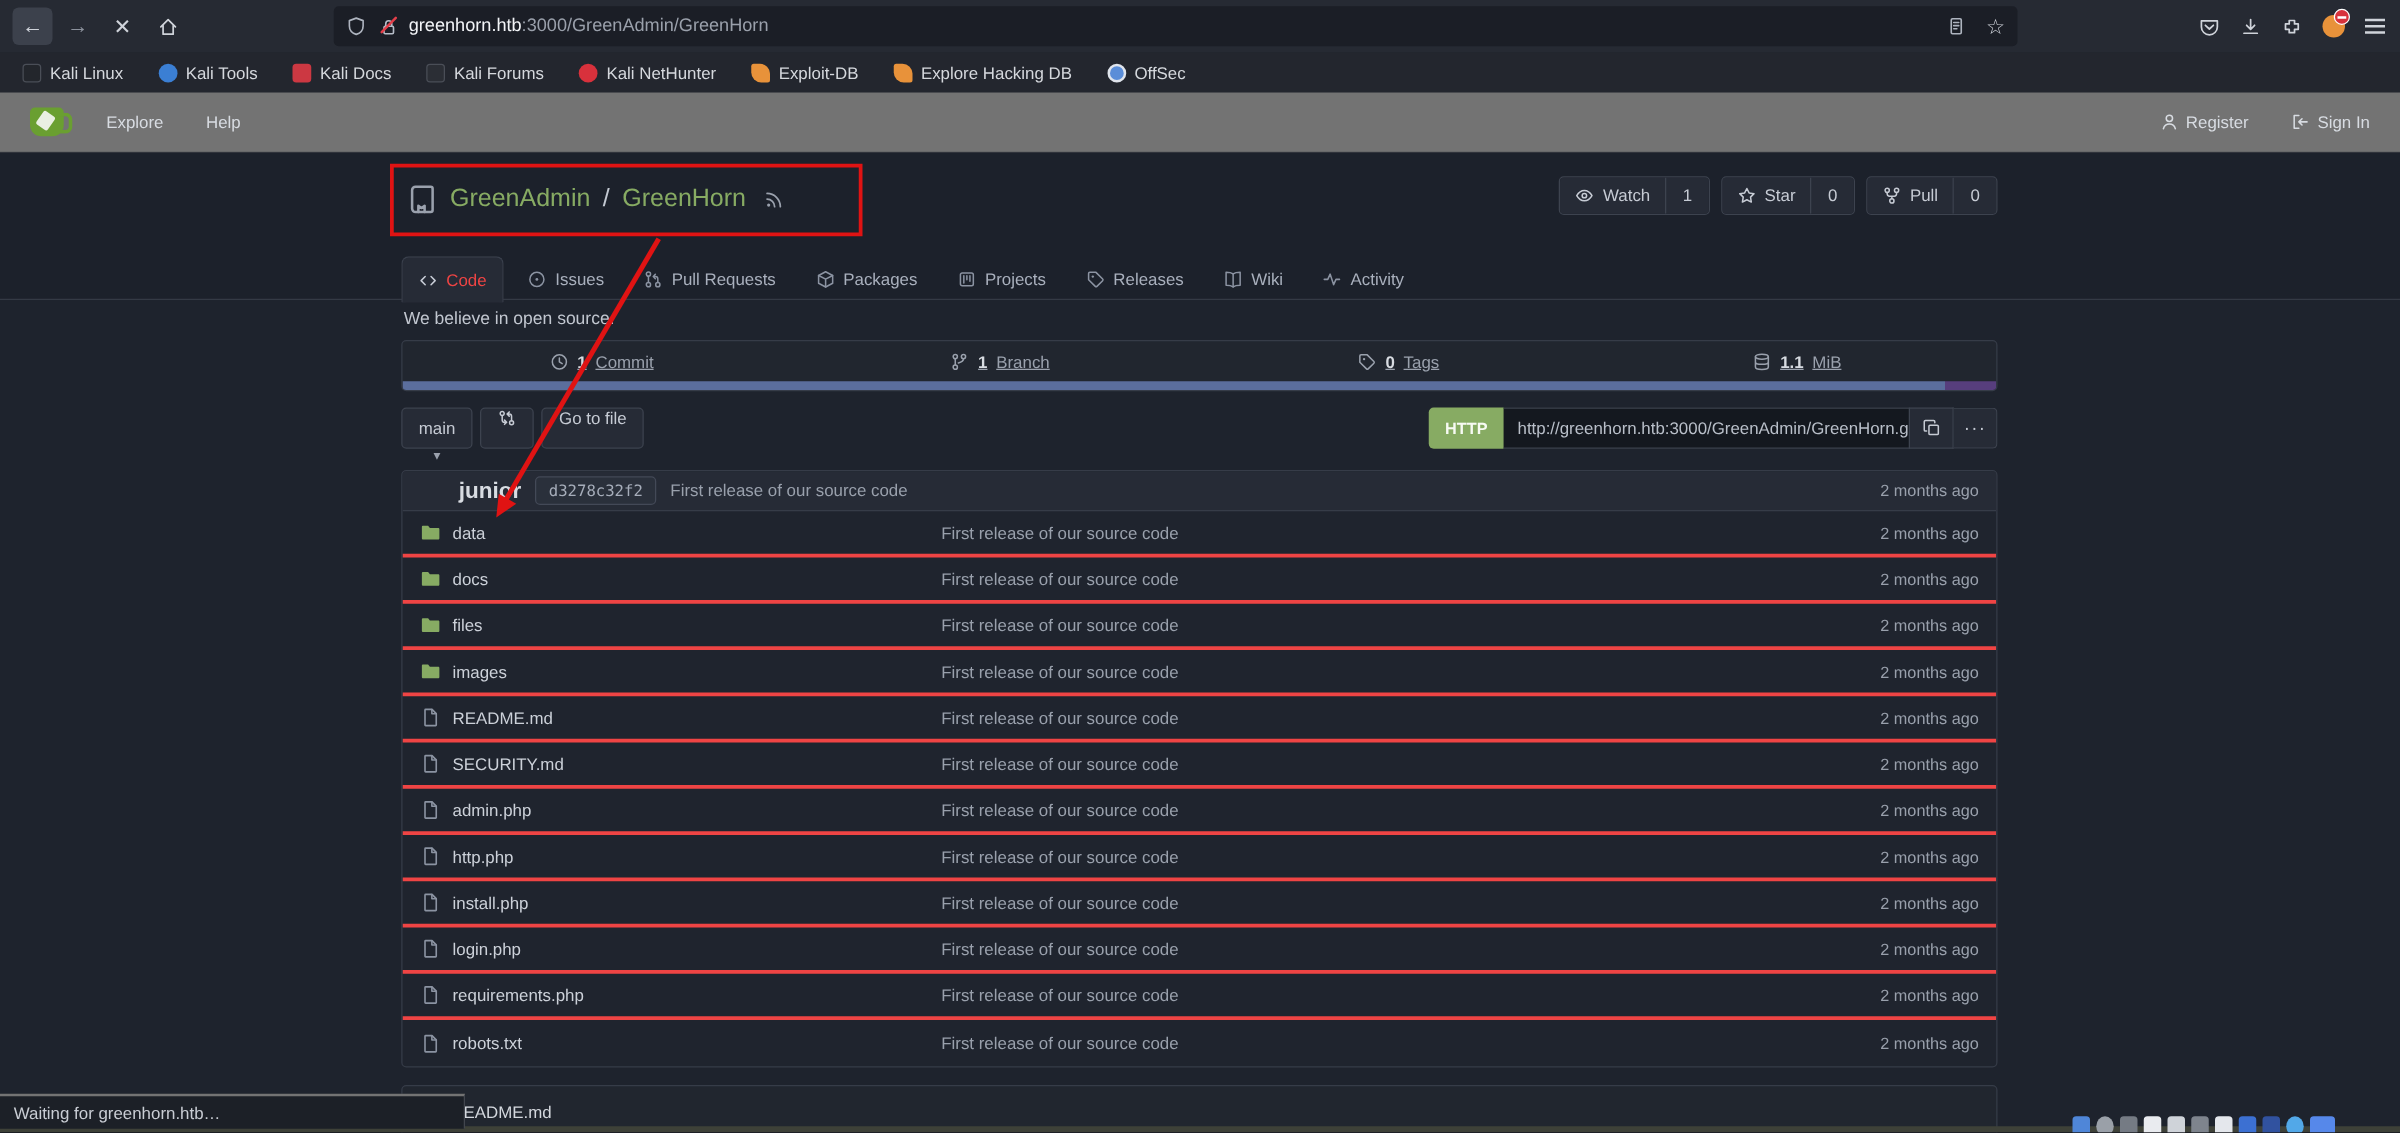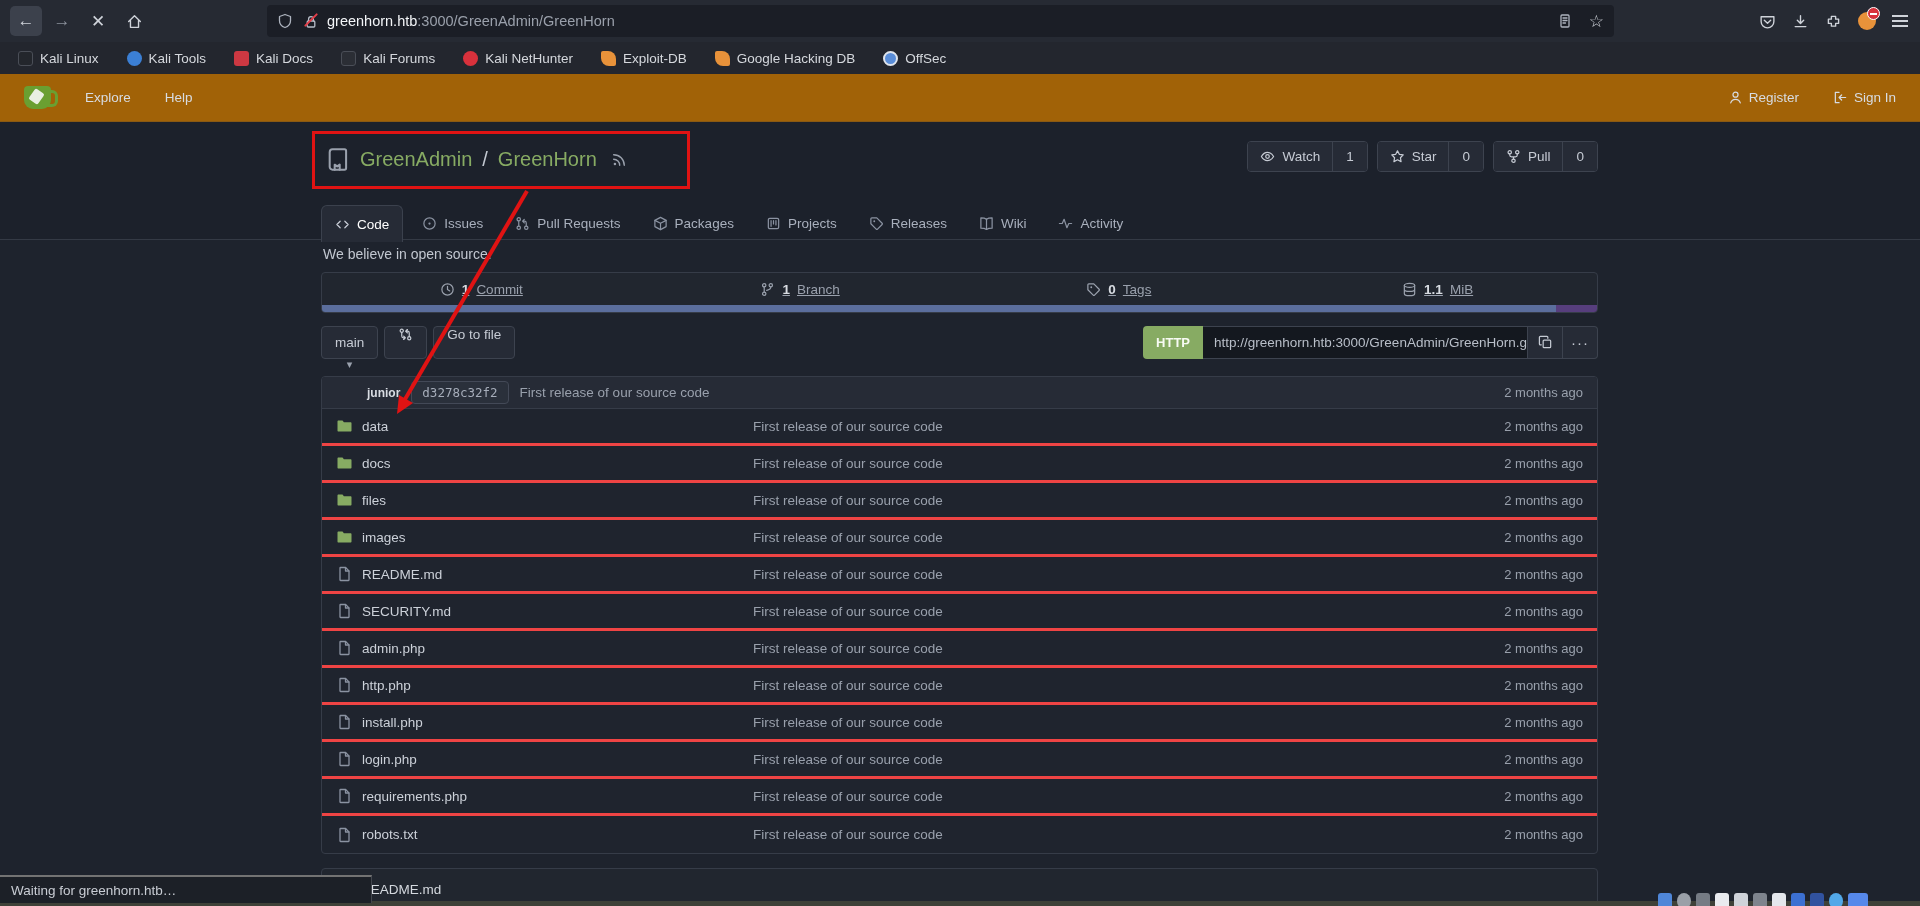--- a/index.html
+++ b/index.html
@@ -43,21 +43,21 @@
 
   
   .bookmarks{ position:absolute; top:42px; left:0; width:1920px; height:32px;
     background:#23262e; display:flex; align-items:center; gap:28px;
     padding:0 18px; font-size:13.5px; color:#d5d8dd; }
   .bm{ display:flex; align-items:center; gap:7px; }
   .fav{ width:15px; height:15px; border-radius:3px; display:inline-block; }
 
   
   .gnav{ position:absolute; top:74px; left:0; width:1920px; height:48px;
-    background:#a16207; border-bottom:1px solid #30364233; display:flex;
+    background:#737373; border-bottom:1px solid #30364233; display:flex;
     align-items:center; padding:0 24px; gap:34px; }
   .gnav a{ color:#d8dce2; text-decoration:none; }
   .gnav .grow{ flex:1; }
   .gnav .navlink{ display:flex; align-items:center; gap:6px; font-size:13.5px;}
   .cup{ position:relative; width:27px; height:23px; background:#6a9f31;
     border-radius:4px 4px 9px 9px; }
   .cup::before{ content:""; position:absolute; right:-7px; top:4px; width:9px; height:11px;
     border:3px solid #6a9f31; border-radius:0 6px 6px 0; border-left:none;}
   .cup::after{ content:""; position:absolute; left:7px; top:4px; width:11px; height:13px;
     background:#e9efe2; border-radius:2px; transform:rotate(35deg);}
@@ -81,21 +81,21 @@
     background:#262b36; }
   .btngrp .cnt{ display:flex; align-items:center; padding:0 13px;
     background:#262b36; border-left:1px solid #3d434f; }
 
   .tabs{ position:absolute; top:83px; left:0; height:36px; display:flex;
     align-items:stretch; gap:6px; font-size:13.5px; }
   .tab{ display:flex; align-items:center; gap:7px; padding:0 13px; color:#a9b0bd;
     text-decoration:none; }
   .tab .ticon{ color:#8b93a2; }
   .tab.active{ background:#262b36; border:1px solid #3b414d; border-bottom:none;
-    border-radius:6px 6px 0 0; color:#ffffff; height:37px; z-index:2; }
+    border-radius:6px 6px 0 0; color:#ef4444; height:37px; z-index:2; }
   .tab.active .ticon{ color:#c7ccd6; }
 
   .descr{ position:absolute; top:124px; left:2px; color:#c2c7d0; }
 
   .stats{ position:absolute; top:150px; left:0; width:1277px; height:41px;
     border:1px solid #363c48; border-radius:4px; background:#21262f; overflow:hidden;}
   .stats-row{ display:flex; height:32px; }
   .stat{ flex:1; display:flex; align-items:center; justify-content:center; gap:7px;
     color:#9aa1ad; font-size:13.5px; }
   .stat b{ color:#d8dce2; font-weight:700; }
@@ -116,21 +116,21 @@
     background:#14181f; border:1px solid #3d434f; border-left:none; color:#b9bfc9;
     font-size:13.5px; white-space:nowrap; overflow:hidden; }
   .sqbtn{ height:33px; width:35px; display:flex; align-items:center; justify-content:center;
     background:#262b36; border:1px solid #3d434f; border-left:none; color:#c6cbd4; }
   .sqbtn.last{ border-radius:0 4px 4px 0; font-size:15px; letter-spacing:1px;}
 
   .filespanel{ position:absolute; top:254px; left:0; width:1277px; height:478px;
     border:1px solid #363c48; border-radius:4px; overflow:hidden; background:#1f242e;}
   .commitrow{ height:32px; background:#262b36; display:flex; align-items:center;
     padding:0 14px 0 45px; gap:11px; border-bottom:1px solid #363c48; }
-  .commitrow .author{ font-weight:700; color:#d8dce2; font-size:12px;}
+  .commitrow .author{ font-weight:700; color:#d8dce2; font-size:18px;}
   .hash{ font-family:"DejaVu Sans Mono",monospace; font-size:12.5px; color:#a6adba;
     background:#2a303b; border:1px solid #434957; border-radius:4px; padding:3px 10px;}
   .commitrow .cmsg{ color:#99a0ac; font-size:13.5px; }
   .commitrow .cdate{ margin-left:auto; color:#99a0ac; font-size:13px; }
   .frow{ height:37px; display:flex; align-items:center; padding:0 14px;
     border-bottom:3px solid #ef4444; font-size:13.5px; }
   .frow:last-child{ border-bottom:none; }
   .fname{ width:417px; display:flex; align-items:center; gap:10px; color:#ccd1d9; }
   .fname .foldi{ color:#87ab63; }
   .fname .filei{ color:#8b93a2; }
@@ -356,21 +356,21 @@
     <span class="bm">
         <span class="fav" style="background:#d8313c;border-radius:50%"></span>
         <span>Kali NetHunter</span>
       </span>
     <span class="bm">
         <span class="fav" style="background:#e8923a;border-radius:2px 8px 2px 8px"></span>
         <span>Exploit-DB</span>
       </span>
     <span class="bm">
         <span class="fav" style="background:#e8923a;border-radius:2px 8px 2px 8px"></span>
-        <span>Google Hacking DB</span>
+        <span>Explore Hacking DB</span>
       </span>
     <span class="bm">
         <span class="fav" style="background:#5a8dd8;border-radius:50%;border:2px solid #dfe4ec"></span>
         <span>OffSec</span>
       </span>
   </div>
 
   <div class="gnav">
     <span class="cup"></span>
     <a class="navlink" href="#">Explore</a>

